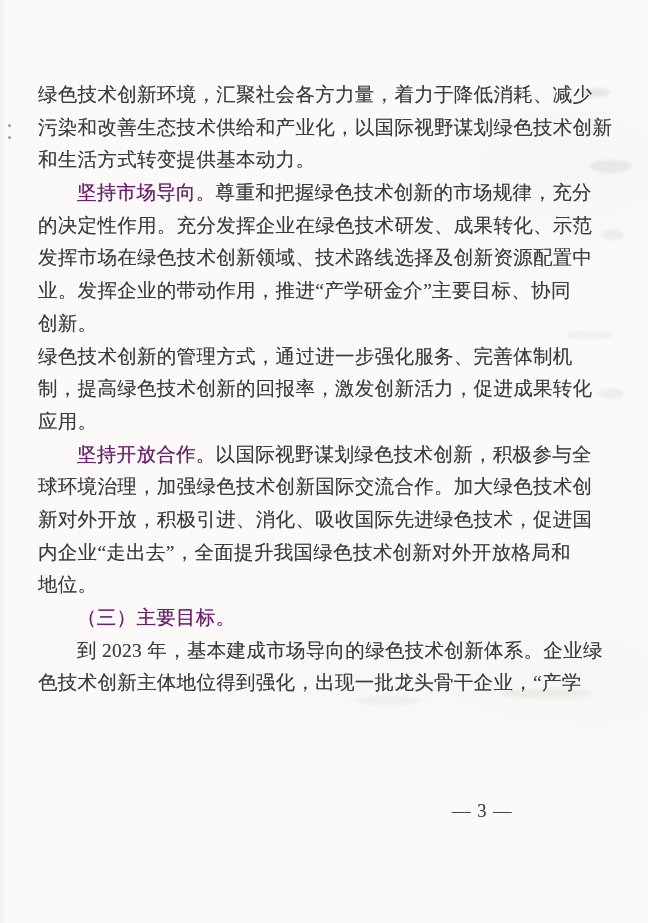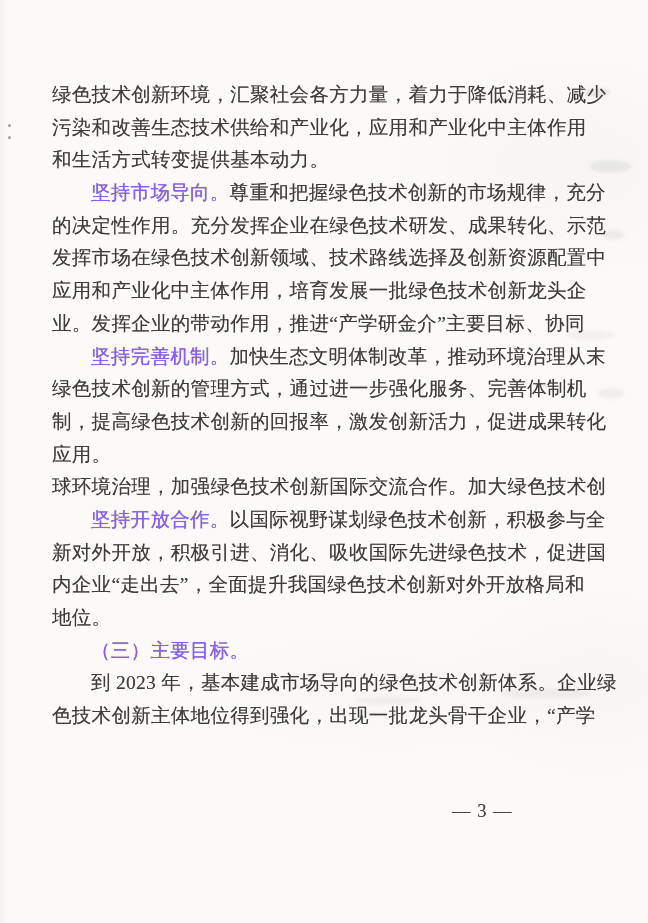--- a/index.html
+++ b/index.html
@@ -19,37 +19,37 @@
       linear-gradient(90deg, rgba(90,90,90,0.05), rgba(90,90,90,0) 7px);
     font-family: "Liberation Serif", "DejaVu Serif", serif;
     color: #3d3c3a;
   }
   .page {
     position: absolute;
     inset: 0;
   }
   .text-block {
     position: absolute;
-    left: 52px;
+    left: 38px;
     top: 79px;
     width: 557px;
     font-size: 19.5px;
     letter-spacing: 0.3px;
   }
   .line {
     height: 32.7px;
     line-height: 32.7px;
     white-space: nowrap;
     text-shadow: 0 0 0.5px rgba(70,68,66,0.55);
   }
   .indent {
     text-indent: 2em;
   }
   .kaiti {
-    color: #8b5cf6;
+    color: #701a75;
     text-shadow: 0 0 0.7px rgba(56,55,53,0.7);
   }
   .page-number {
     position: absolute;
     left: 452px;
     top: 799px;
     width: 90px;
     height: 24px;
     line-height: 24px;
     font-size: 18.5px;
@@ -75,42 +75,41 @@
 </style>
 </head>
 <body>
 
 <div class="page">
 
   <div class="text-block">
 
     <div>
       <div class="line">绿色技术创新环境，汇聚社会各方力量，着力于降低消耗、减少</div>
-      <div class="line">污染和改善生态技术供给和产业化，应用和产业化中主体作用</div>
+      <div class="line">污染和改善生态技术供给和产业化，以国际视野谋划绿色技术创新</div>
       <div class="line">和生活方式转变提供基本动力。</div>
     </div>
 
     <div>
       <div class="line indent"><span class="kaiti">坚持市场导向。</span><span>尊重和把握绿色技术创新的市场规律，充分</span></div>
       <div class="line">的决定性作用。充分发挥企业在绿色技术研发、成果转化、示范</div>
       <div class="line">发挥市场在绿色技术创新领域、技术路线选择及创新资源配置中</div>
-      <div class="line">应用和产业化中主体作用，培育发展一批绿色技术创新龙头企</div>
       <div class="line">业。发挥企业的带动作用，推进“产学研金介”主要目标、协同</div>
+      <div class="line">创新。</div>
     </div>
 
     <div>
-      <div class="line indent"><span class="kaiti">坚持完善机制。</span><span>加快生态文明体制改革，推动环境治理从末</span></div>
       <div class="line">绿色技术创新的管理方式，通过进一步强化服务、完善体制机</div>
       <div class="line">制，提高绿色技术创新的回报率，激发创新活力，促进成果转化</div>
       <div class="line">应用。</div>
     </div>
 
     <div>
+      <div class="line indent"><span class="kaiti">坚持开放合作。</span><span>以国际视野谋划绿色技术创新，积极参与全</span></div>
       <div class="line">球环境治理，加强绿色技术创新国际交流合作。加大绿色技术创</div>
-      <div class="line indent"><span class="kaiti">坚持开放合作。</span><span>以国际视野谋划绿色技术创新，积极参与全</span></div>
       <div class="line">新对外开放，积极引进、消化、吸收国际先进绿色技术，促进国</div>
       <div class="line">内企业“走出去”，全面提升我国绿色技术创新对外开放格局和</div>
       <div class="line">地位。</div>
     </div>
 
     <div class="line indent kaiti">（三）主要目标。</div>
 
     <div>
       <div class="line indent">到 2023 年，基本建成市场导向的绿色技术创新体系。企业绿</div>
       <div class="line">色技术创新主体地位得到强化，出现一批龙头骨干企业，“产学</div>

